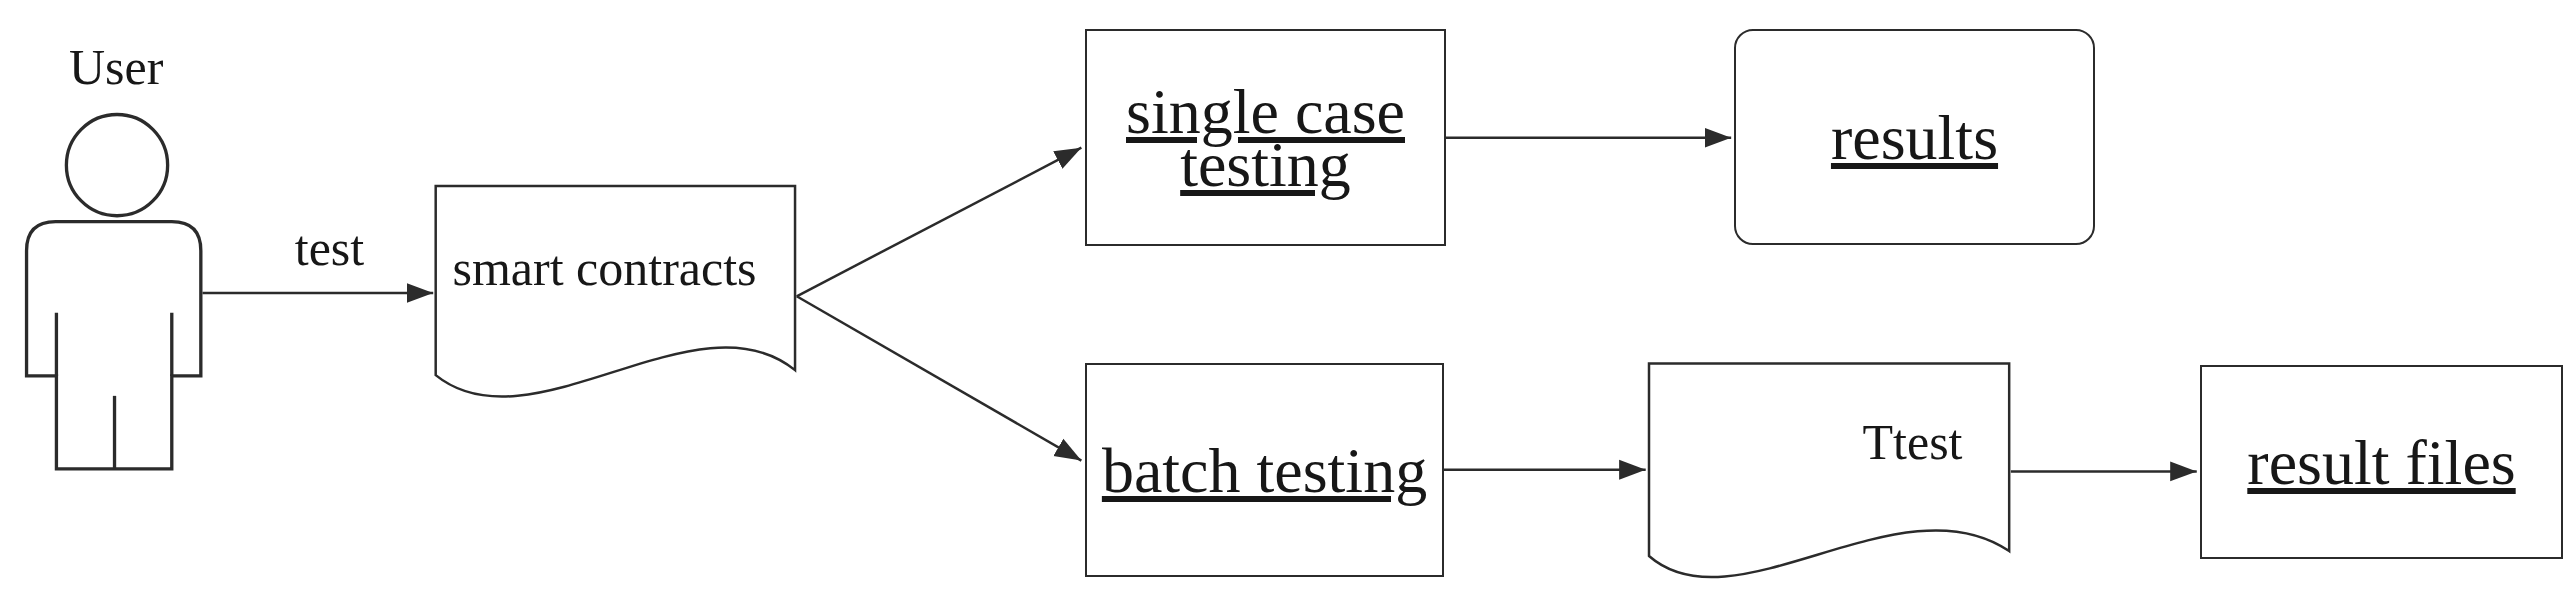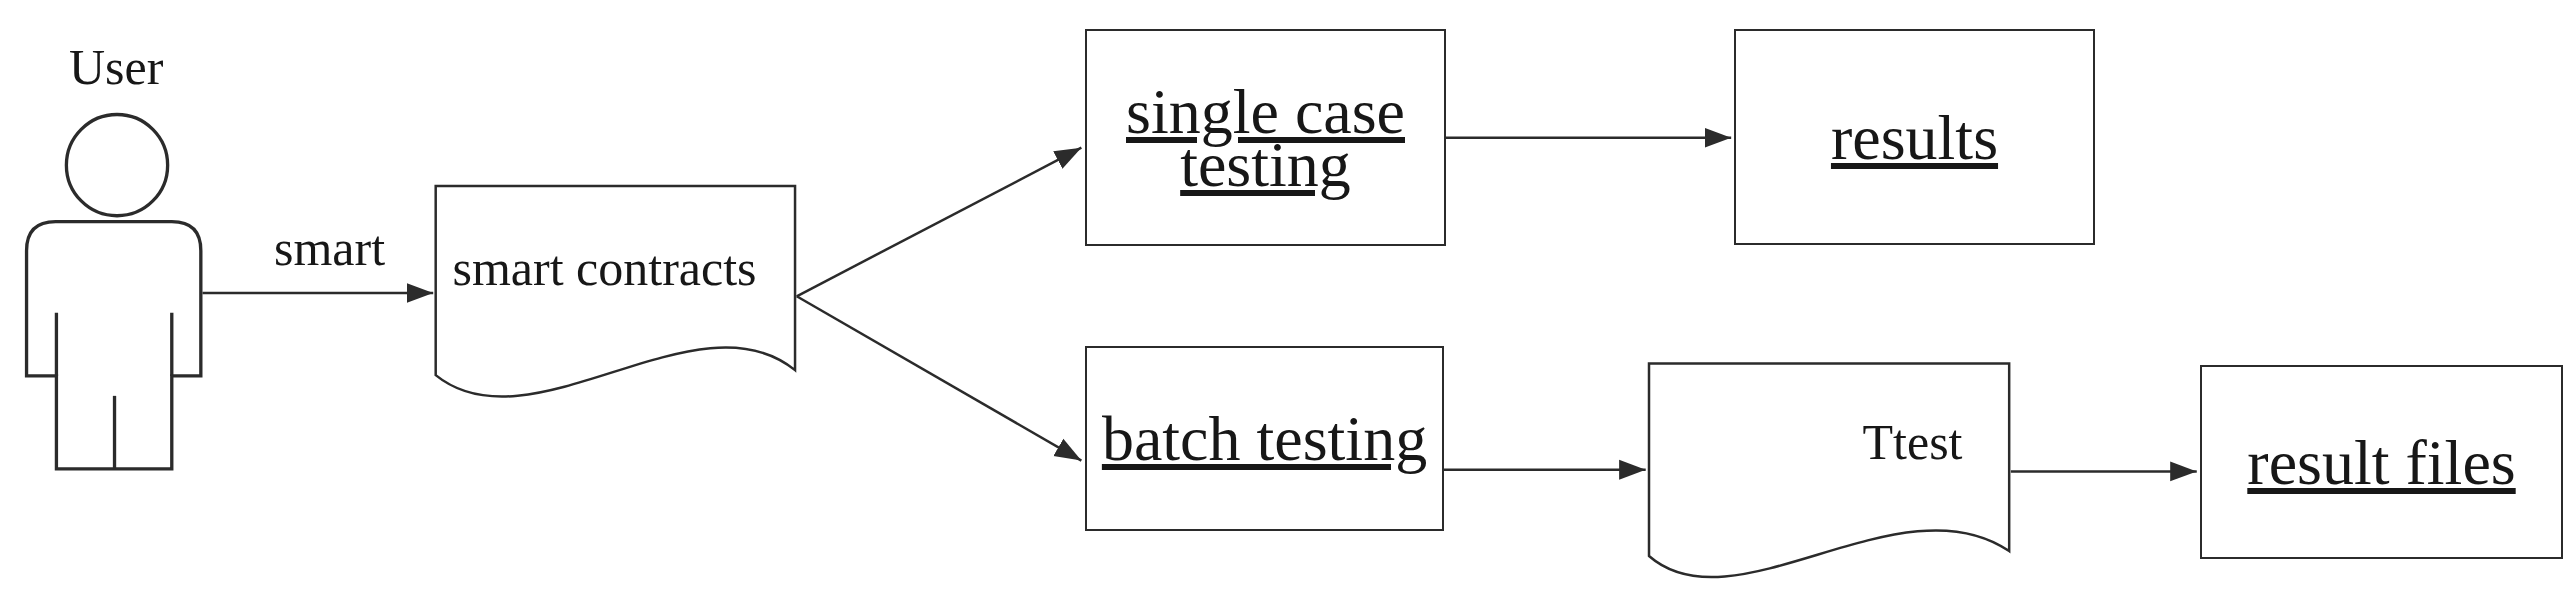--- a/index.html
+++ b/index.html
@@ -61,34 +61,34 @@
     <path d="M 1742 166 L 2086 166" marker-end="url(#ah)"></path>
     <path d="M 1739 566 L 1983 566" marker-end="url(#ah)"></path>
     <path d="M 2423 568 L 2647 568" marker-end="url(#ah)"></path>
   </svg>
 
   <div class="node" style="left:1085px;top:29px;width:361px;height:217px;">
     <span>single case
 testing</span>
   </div>
 
-  <div class="node" style="left:1734px;top:29px;width:361px;height:216px;">
+  <div class="node" style="left:1734px;top:29px;width:361px;height:216px;border-radius:19px;">
     <span>results</span>
   </div>
 
-  <div class="node" style="left:1085px;top:346px;width:359px;height:185px;">
+  <div class="node" style="left:1085px;top:363px;width:359px;height:214px;">
     <span>batch testing</span>
   </div>
 
   <div class="node" style="left:2200px;top:365px;width:363px;height:194px;">
     <span>result files</span>
   </div>
 
   <div class="lbl" style="left:-8.3px;top:41px;width:249px;">User</div>
 
-  <div class="lbl" style="left:205px;top:222px;width:249px;">smart</div>
+  <div class="lbl" style="left:205px;top:222px;width:249px;">test</div>
 
   <div class="lbl" style="left:397px;top:242px;width:415px;">smart contracts</div>
 
   <div class="lbl" style="left:1788px;top:416px;width:249px;">Ttest</div>
 
 </div>
 
 
 </body></html>

